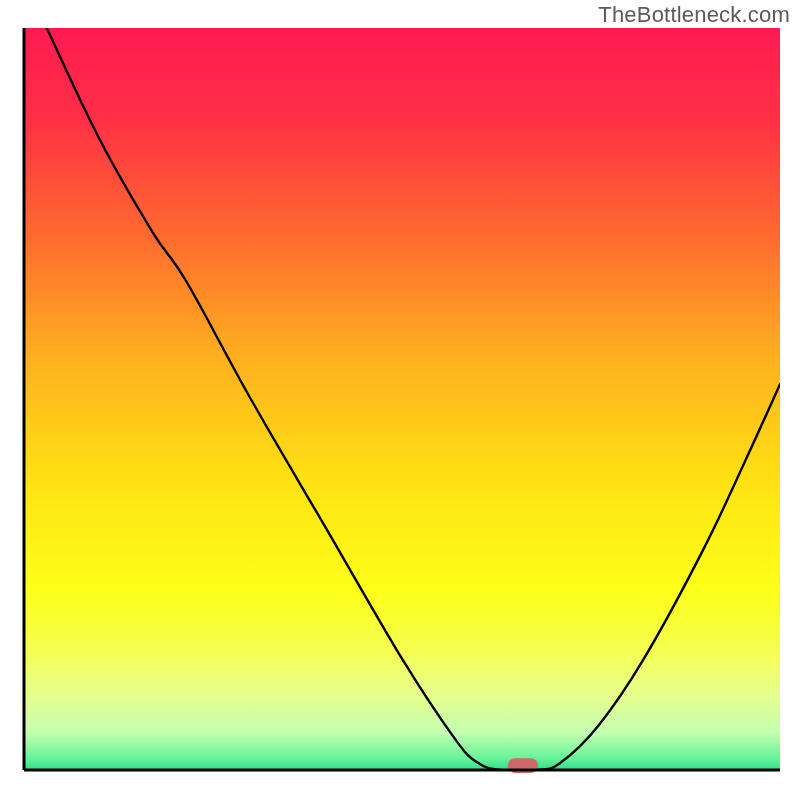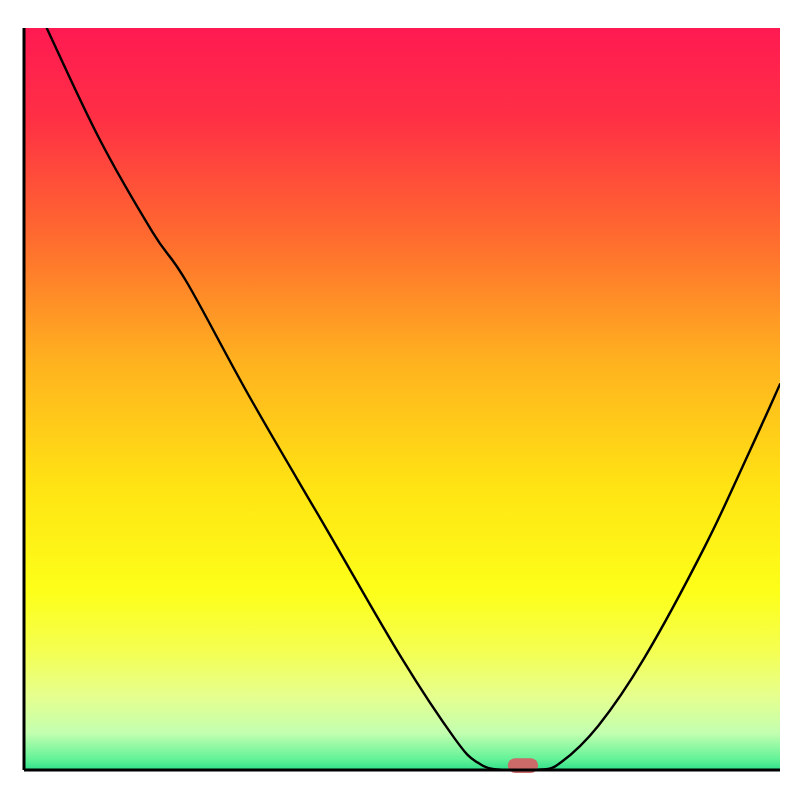--- a/index.html
+++ b/index.html
@@ -29,20 +29,21 @@
     left: 0;
     top: 0;
     width: 800px;
     height: 800px;
   }
 </style>
 </head>
 <body>
 <div class="container">
 
+  <div class="watermark">TheBottleneck.com</div>
 
   <svg class="plot" viewBox="0 0 800 800">
     <defs>
       <linearGradient id="bg-grad" x1="0" y1="0" x2="0" y2="1">
           <stop offset="0.00%" stop-color="#ff1a52"></stop>
           <stop offset="12.00%" stop-color="#ff2f45"></stop>
           <stop offset="28.00%" stop-color="#ff6a2f"></stop>
           <stop offset="45.00%" stop-color="#ffb21f"></stop>
           <stop offset="62.00%" stop-color="#ffe413"></stop>
           <stop offset="76.00%" stop-color="#fdff19"></stop>

